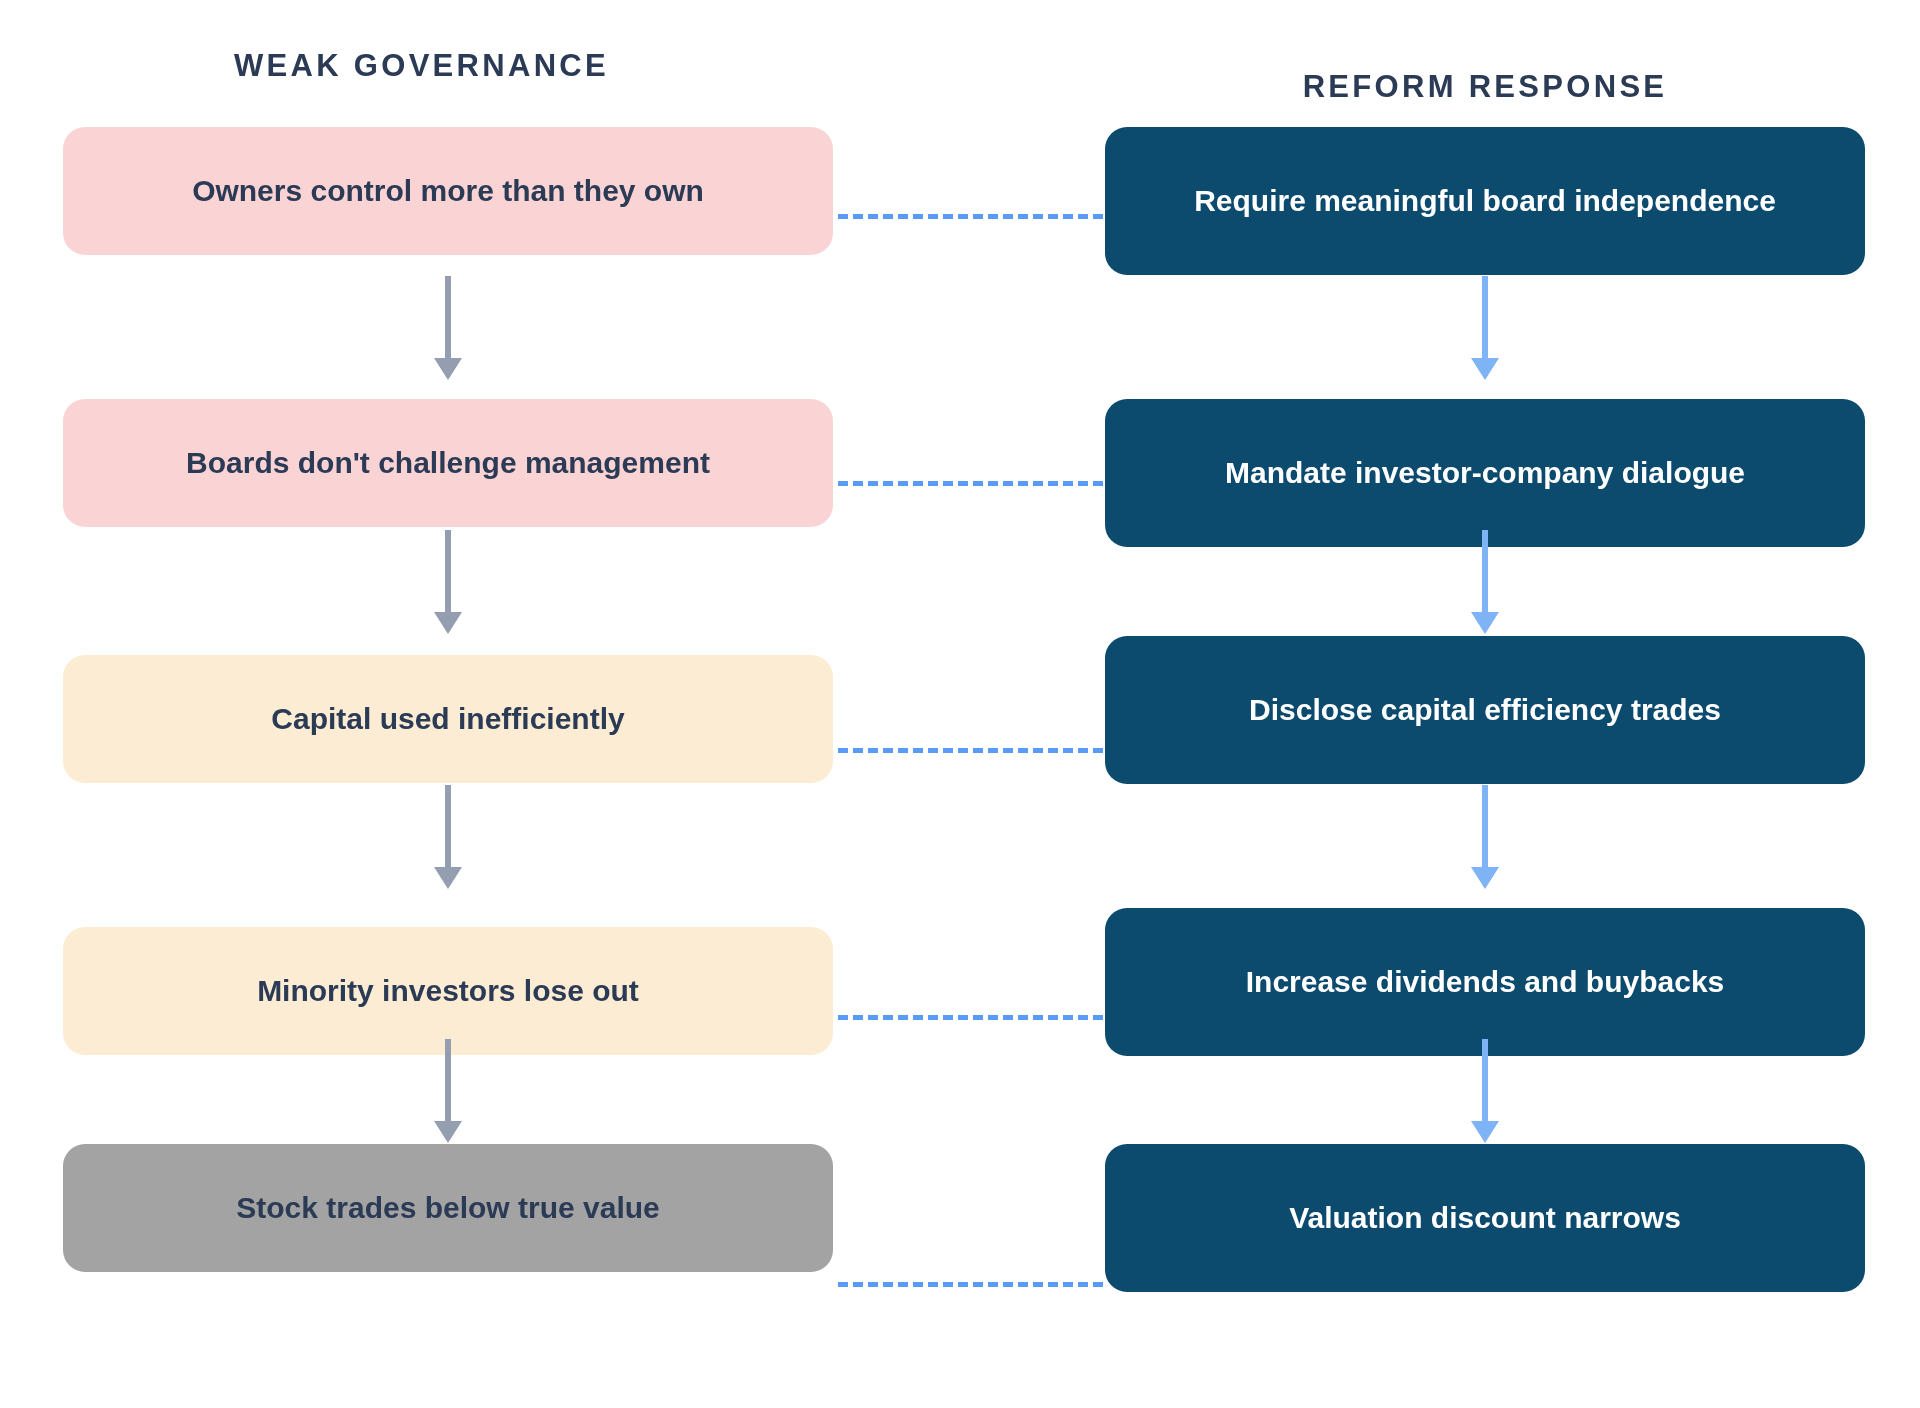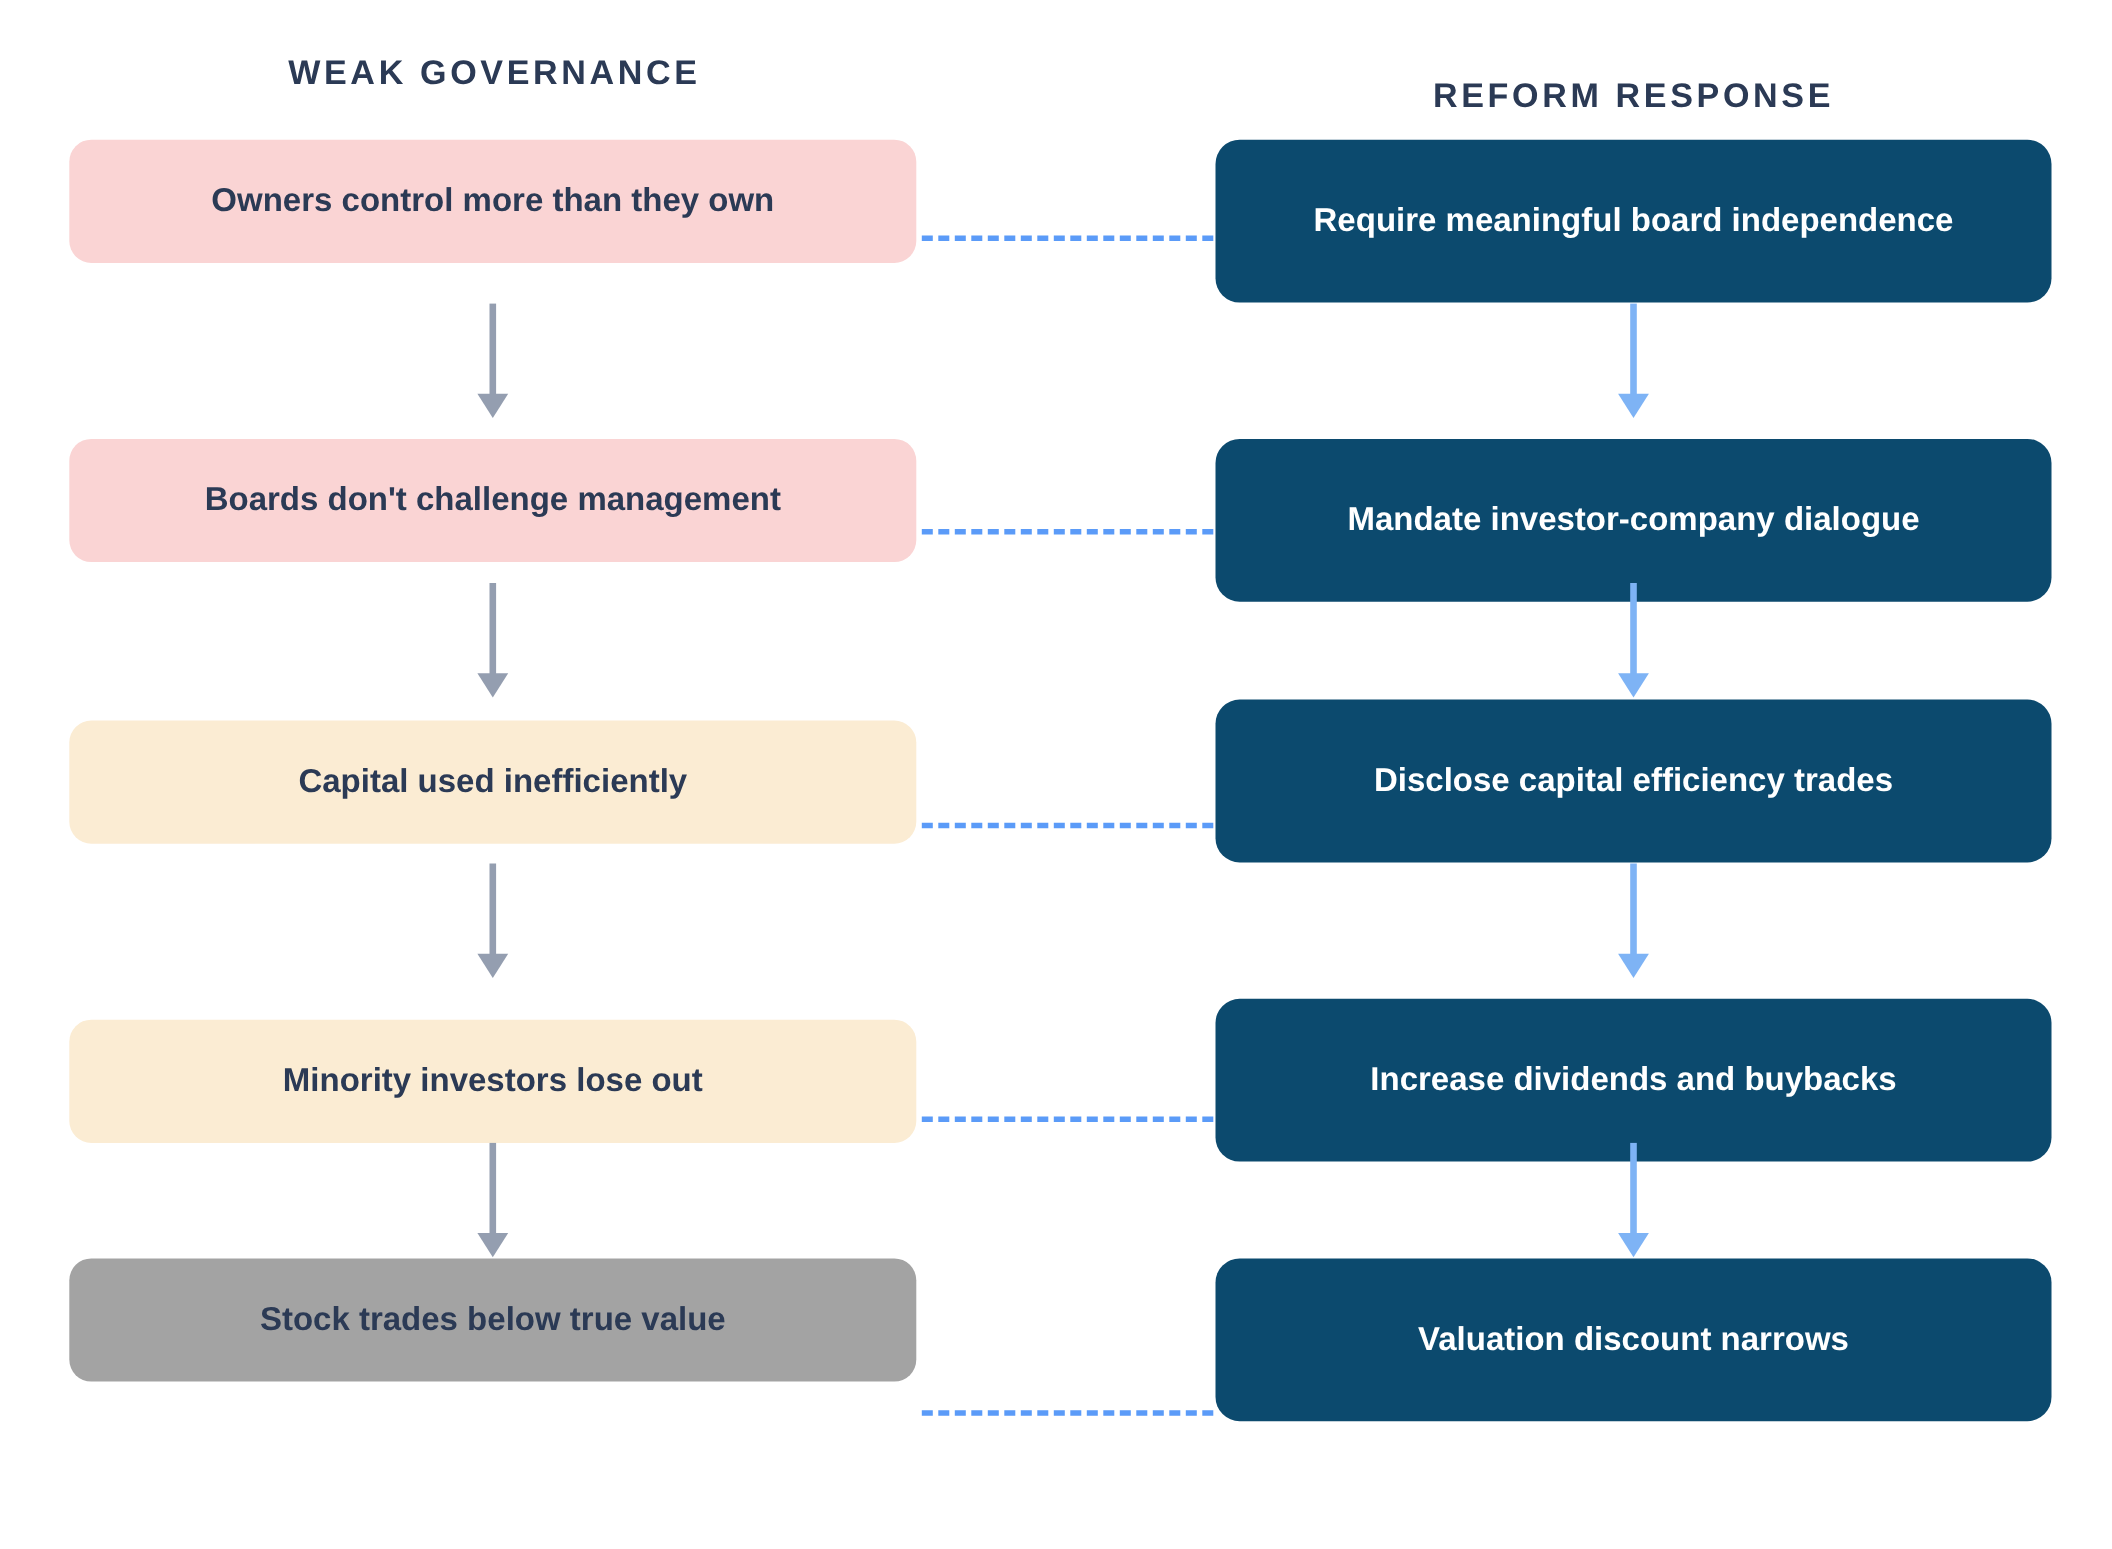--- a/index.html
+++ b/index.html
@@ -22,44 +22,43 @@
   .col-title {
     position: absolute;
     top: 48px;
     font-size: 31px;
     font-weight: 700;
     letter-spacing: 3.3px;
     color: #2B3A55;
     text-align: center;
     white-space: nowrap;
   }
-  #title-left  { left: 72px;  width: 755px; }
+  #title-left  { left: 44px;  width: 755px; }
   #title-right { left: 1105px; width: 760px; margin-top: 21px; }
 
   
   .node {
     position: absolute;
     display: flex;
     align-items: center;
     justify-content: center;
     border-radius: 22px;
     padding: 0 26px;
     text-align: center;
     line-height: 1.25;
   }
   .node .node-label { display: block; }
 
   .col-left .node {
     left: 63px;
     width: 770px;
-    height: 112px;
+    height: 128px;
     font-size: 30px;
     font-weight: 700;
     color: #2B3A55;
-    border-radius: 20px;
   }
   .col-right .node {
     left: 1105px;
     width: 760px;
     height: 148px;
     font-size: 30px;
     font-weight: 700;
     color: #ffffff;
     background: #0c4a6e;
   }

